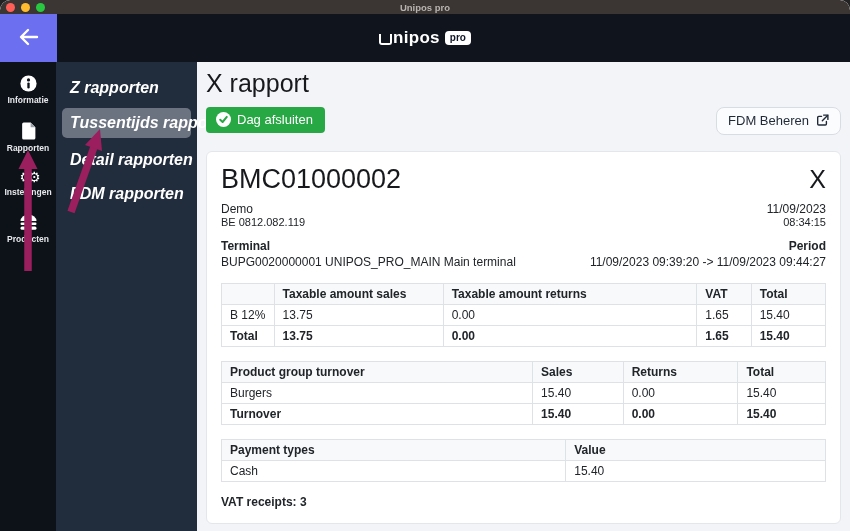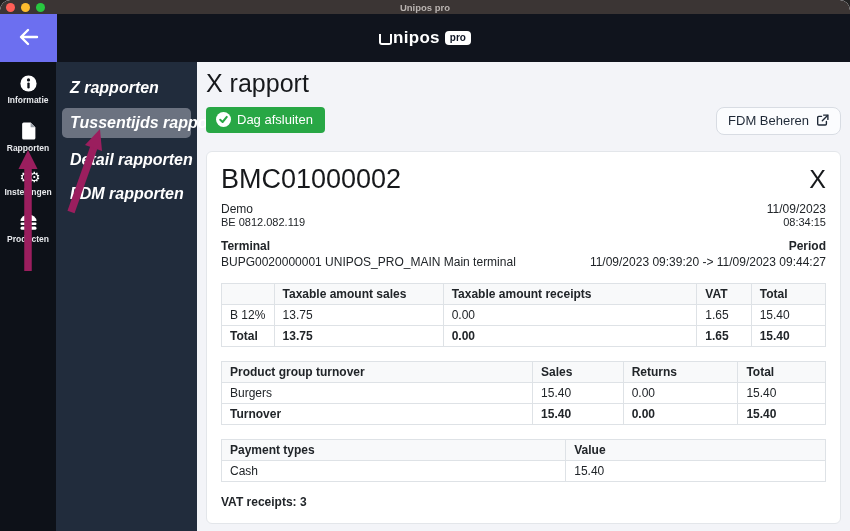--- a/index.html
+++ b/index.html
@@ -194,21 +194,21 @@
               <col style="width:8.7%">
               <col style="width:28%">
               <col style="width:42%">
               <col style="width:9%">
               <col style="width:12.3%">
             </colgroup>
           <tbody>
               <tr>
             <th></th>
             <th>Taxable amount sales</th>
-            <th>Taxable amount receipts</th>
+            <th>Taxable amount returns</th>
             <th>VAT</th>
             <th>Total</th>
           </tr>
           <tr>
             <td>B 12%</td>
             <td>13.75</td>
             <td>0.00</td>
             <td>1.65</td>
             <td>15.40</td>
           </tr>

